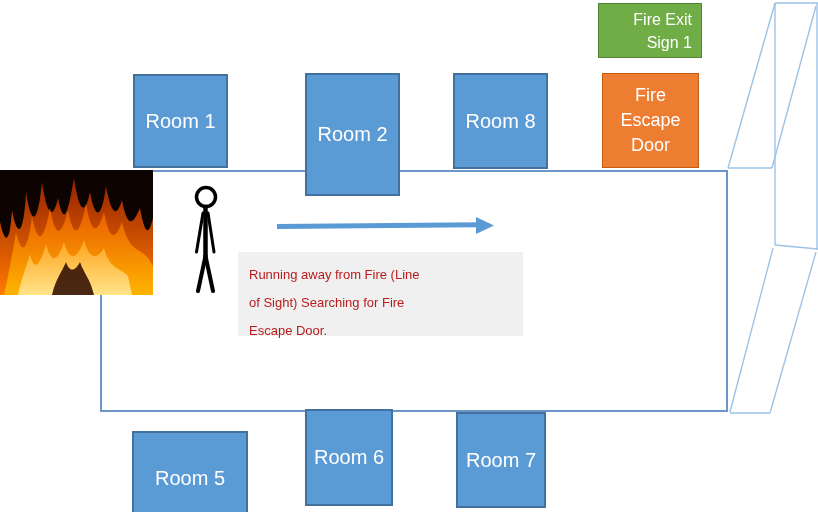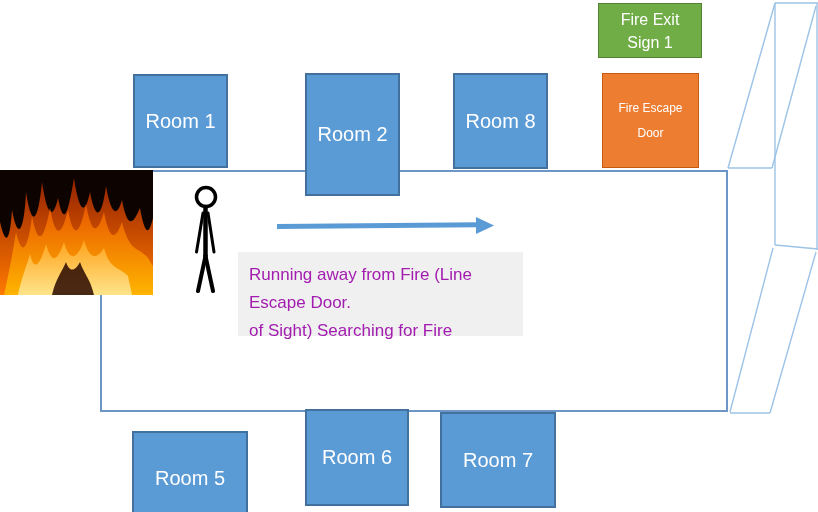--- a/index.html
+++ b/index.html
@@ -9,35 +9,35 @@
   }
   .abs{position:absolute;}
   .box{
     position:absolute;display:flex;align-items:center;justify-content:center;
     text-align:center;color:#ffffff;box-sizing:border-box;
   }
   .room{
     background:#5B9BD5;border:2px solid #41719C;font-size:20px;
   }
   .sign-green{
-    background:#70AD47;border:1px solid #548235;font-size:16px;line-height:23px;
+    background:#70AD47;border:1px solid #548235;font-size:16px;line-height:23px;text-align:right;
   }
   .sign-orange{
-    background:#ED7D31;border:1px solid #C55A11;font-size:12px;line-height:25px;
+    background:#ED7D31;border:1px solid #C55A11;font-size:18px;line-height:25px;
   }
   .sign-orange span{display:block;width:72px;}
   .sign-green span{display:block;width:84px;}
   .corridor{
     position:absolute;left:100px;top:170px;width:628px;height:242px;
     border:2px solid #6C96C8;background:#ffffff;box-sizing:border-box;
   }
   .caption-box{
     position:absolute;left:238px;top:252px;width:285px;height:84px;
     background:#F0F0F0;box-sizing:border-box;padding:9px 0 0 11px;
-    color:#a21caf;font-size:17px;line-height:28px;
+    color:#b91c1c;font-size:13px;line-height:28px;
   }
   .caption-box div{white-space:nowrap;}
   svg{display:block;}
   .overlay{position:absolute;left:0;top:0;pointer-events:none;}
 </style>
 </head>
 <body>
 
 <div class="stage">
 
@@ -102,41 +102,41 @@
   <div class="box sign-orange" style="left:602px;top:73px;width:97px;height:95px">
     <span>Fire Escape Door</span>
   </div>
   <div class="box sign-green" style="left:598px;top:3px;width:104px;height:55px">
     <span>Fire Exit Sign 1</span>
   </div>
 
   <div class="box room" style="left:132px;top:431px;width:116px;height:95px">
     <span>Room 5</span>
   </div>
-  <div class="box room" style="left:305px;top:409px;width:104px;height:97px">
+  <div class="box room" style="left:305px;top:409px;width:88px;height:97px">
     <span>Room 6</span>
   </div>
-  <div class="box room" style="left:440px;top:412px;width:116px;height:96px">
+  <div class="box room" style="left:456px;top:412px;width:90px;height:96px">
     <span>Room 7</span>
   </div>
 
   <svg class="overlay" width="818" height="512" viewBox="0 0 818 512">
     <g stroke="#000000" fill="none" stroke-linecap="round">
       <circle cx="206" cy="197" r="9.5" stroke-width="3.5"></circle>
       <line x1="205.5" y1="207" x2="205.5" y2="256" stroke-width="4.5"></line>
       <line x1="203" y1="213" x2="196.5" y2="252" stroke-width="3"></line>
       <line x1="208" y1="213" x2="214" y2="252" stroke-width="3"></line>
       <line x1="205.5" y1="256" x2="198" y2="291" stroke-width="4"></line>
       <line x1="205.5" y1="256" x2="213" y2="291" stroke-width="4"></line>
     </g>
     <g fill="#5B9BD5" stroke="none">
       <rect x="277" y="224" width="201" height="5" transform="rotate(-0.5 277 226)"></rect>
       <polygon points="494,225.5 476,217 476,234"></polygon>
     </g>
   </svg>
 
   <div class="caption-box">
     <div>Running away from Fire (Line</div>
+    <div>of Sight) Searching for Fire</div>
     <div>Escape Door.</div>
-    <div>of Sight) Searching for Fire</div>
   </div>
 
 </div>
 
 </body></html>

